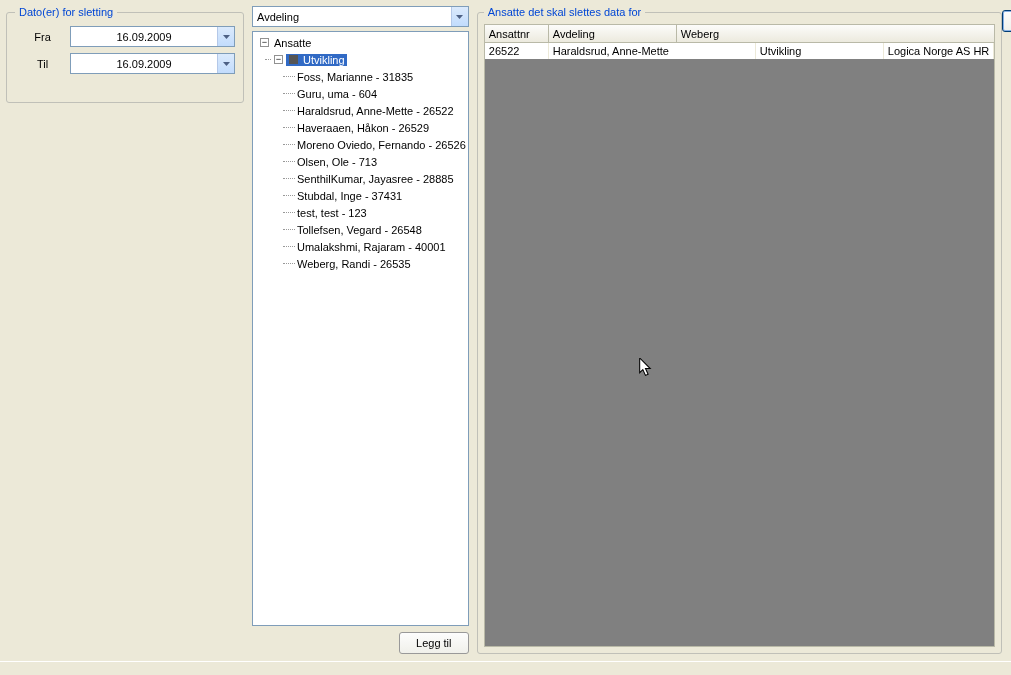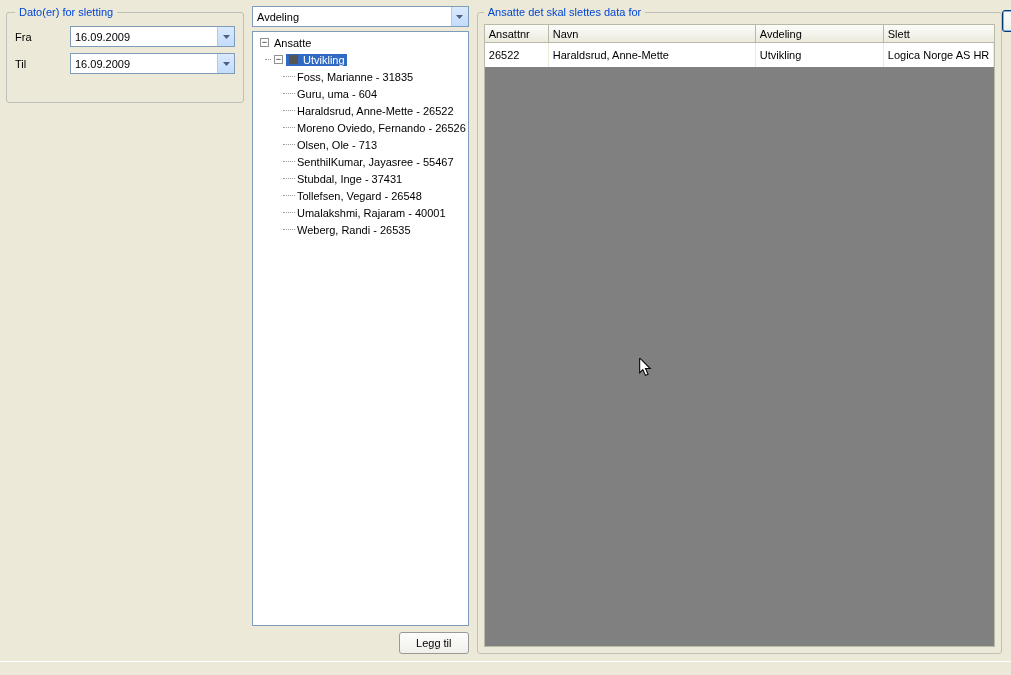--- a/index.html
+++ b/index.html
@@ -33,20 +33,21 @@
   fieldset.groupbox > legend {
     color: #0046d5;
     padding: 0 4px;
     font-size: 11px;
   }
 
   .form-row {
     display: flex;
     align-items: center;
     margin-bottom: 6px;
+    text-align: center;
   }
   .form-row .label {
     width: 55px;
     color: #000;
   }
 
   .combo {
     display: flex;
     height: 21px;
     border: 1px solid #7f9db9;
@@ -166,21 +167,21 @@
     flex:1;
     background: #808080;
     border-left:1px solid #b9b9a7;
     border-right:1px solid #b9b9a7;
     border-bottom:1px solid #b9b9a7;
     overflow:auto;
   }
   .grid-row {
     display:flex;
     background:#fff;
-    height:24px;
+    height:16px;
     align-items:center;
   }
   .grid-cell {
     border-right:1px solid #ece9d8;
     padding: 0 4px;
     height:100%;
     display:flex;
     align-items:center;
     overflow:hidden;
     white-space:nowrap;
@@ -273,36 +274,46 @@
             <span class="tree-label">Guru, uma - 604</span>
           </div>
           <div class="tree-node">
             <span class="tree-indent" style="width:30px"></span>
             <span class="tree-dotted" style="width:12px"></span>
             <span class="tree-label">Haraldsrud, Anne-Mette - 26522</span>
           </div>
           <div class="tree-node">
             <span class="tree-indent" style="width:30px"></span>
             <span class="tree-dotted" style="width:12px"></span>
+            <span class="tree-label">Haveraaen, Håkon - 26529</span>
+          </div>
+          <div class="tree-node">
+            <span class="tree-indent" style="width:30px"></span>
+            <span class="tree-dotted" style="width:12px"></span>
             <span class="tree-label">Moreno Oviedo, Fernando - 26526</span>
           </div>
           <div class="tree-node">
             <span class="tree-indent" style="width:30px"></span>
             <span class="tree-dotted" style="width:12px"></span>
             <span class="tree-label">Olsen, Ole - 713</span>
           </div>
           <div class="tree-node">
             <span class="tree-indent" style="width:30px"></span>
             <span class="tree-dotted" style="width:12px"></span>
-            <span class="tree-label">SenthilKumar, Jayasree - 55467</span>
+            <span class="tree-label">SenthilKumar, Jayasree - 28885</span>
           </div>
           <div class="tree-node">
             <span class="tree-indent" style="width:30px"></span>
             <span class="tree-dotted" style="width:12px"></span>
             <span class="tree-label">Stubdal, Inge - 37431</span>
+          </div>
+          <div class="tree-node">
+            <span class="tree-indent" style="width:30px"></span>
+            <span class="tree-dotted" style="width:12px"></span>
+            <span class="tree-label">test, test - 123</span>
           </div>
           <div class="tree-node">
             <span class="tree-indent" style="width:30px"></span>
             <span class="tree-dotted" style="width:12px"></span>
             <span class="tree-label">Tollefsen, Vegard - 26548</span>
           </div>
           <div class="tree-node">
             <span class="tree-indent" style="width:30px"></span>
             <span class="tree-dotted" style="width:12px"></span>
             <span class="tree-label">Umalakshmi, Rajaram - 40001</span>
@@ -324,28 +335,25 @@
     <fieldset class="groupbox grid-wrap" style="padding:6px;">
       <legend>Ansatte det skal slettes data for</legend>
 
       <div class="grid-headers">
         <div class="grid-header-cell col-ansattnr">
           <span>Ansattnr</span>
           <span class="sort-arrow"><svg viewBox="0 0 7 4">
                 <path d="M3.5 0 L7 4 L0 4 Z" fill="#7a7a6c"></path>
               </svg></span>
         </div>
-        <div class="grid-header-cell col-navn">
-          <span>Navn</span>
-        </div>
         <div class="grid-header-cell col-avdeling">
           <span>Avdeling</span>
         </div>
         <div class="grid-header-cell col-firma">
-          <span>Slett</span>
+          <span>Weberg</span>
         </div>
       </div>
       <div class="grid-body" id="grid-body">
           <div class="grid-row">
             <div class="grid-cell col-ansattnr">26522</div>
             <div class="grid-cell col-navn">Haraldsrud, Anne-Mette</div>
             <div class="grid-cell col-avdeling">Utvikling</div>
             <div class="grid-cell col-firma">Logica Norge AS HR</div>
           </div>
         </div>

